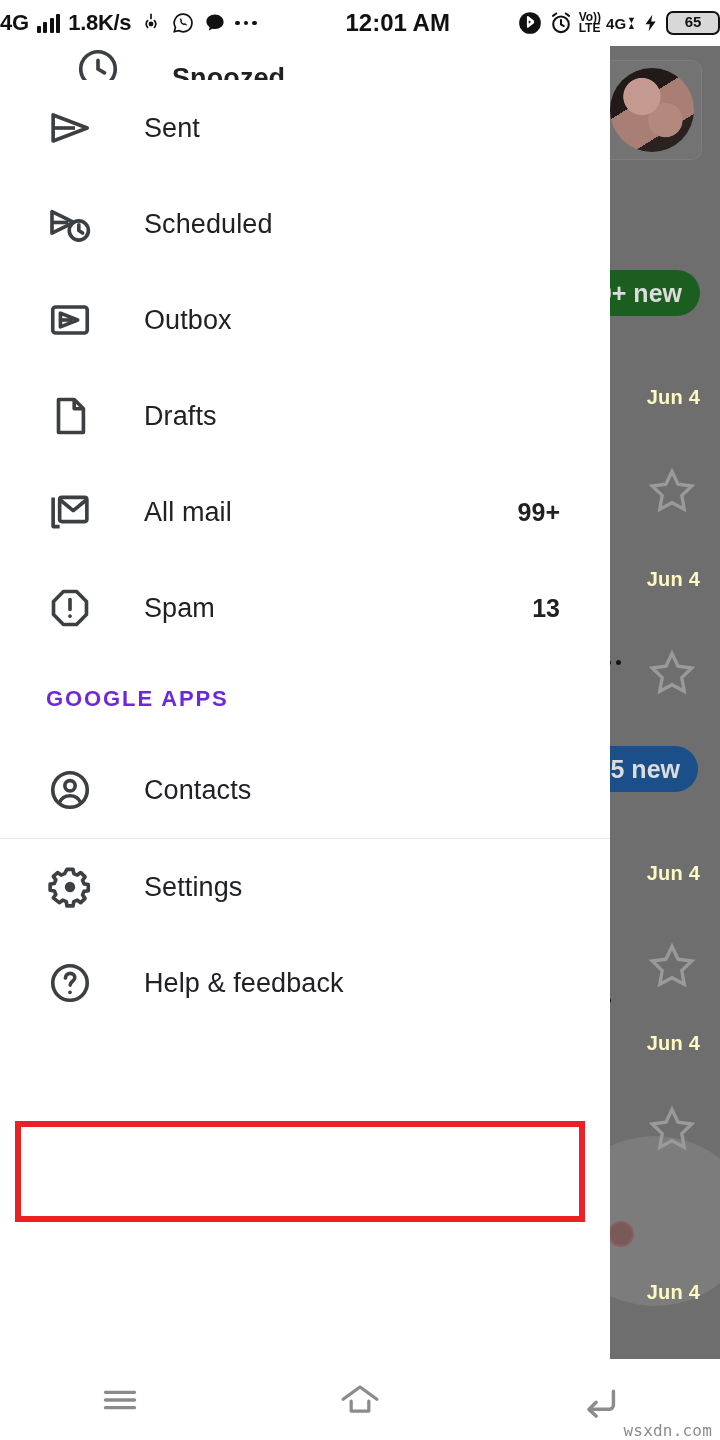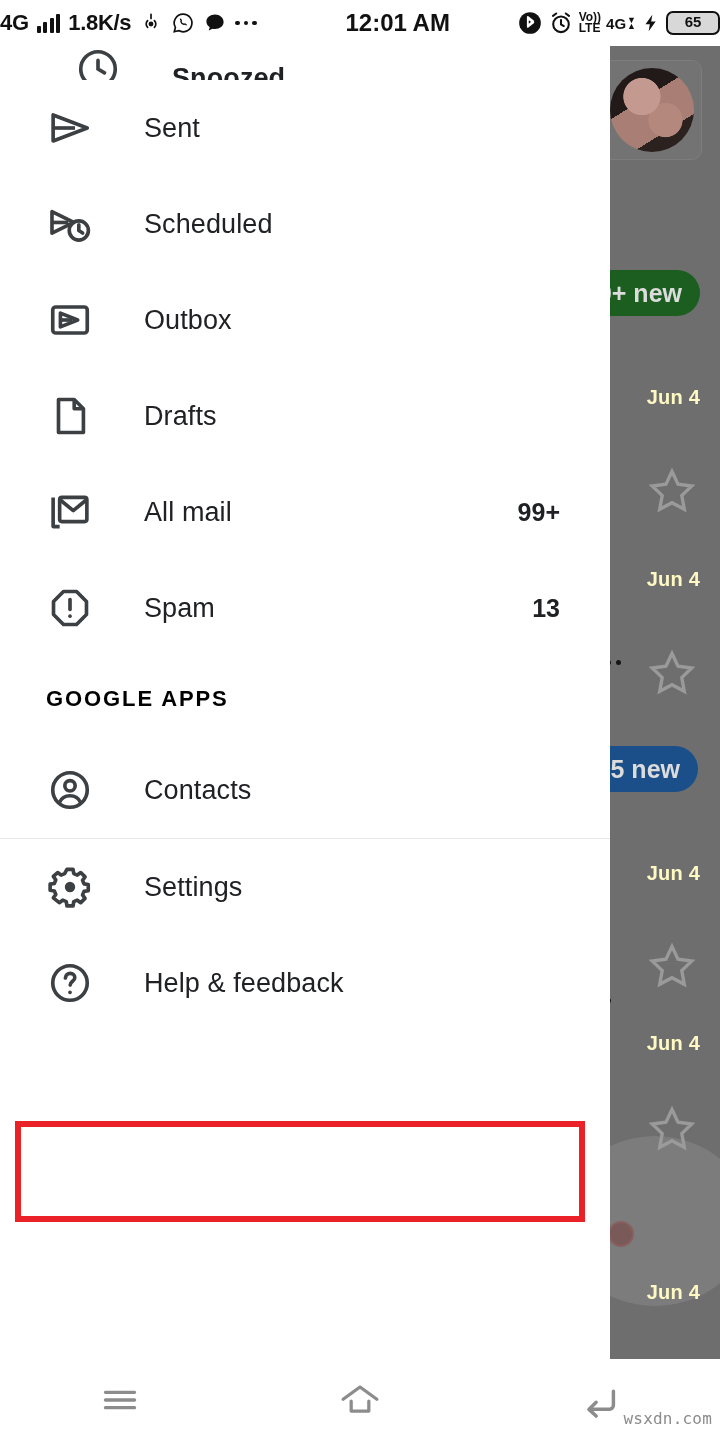--- a/index.html
+++ b/index.html
@@ -112,41 +112,41 @@
   }
   .row .cnt{
     margin-left:auto; font-size:25px; font-weight:bold; color:#202124;
   }
   .row.clipped-top{ height:34px; align-items:flex-end; overflow:hidden;margin-left:28px; }
   .row.clipped-top .ic{ height:34px; align-items:flex-start; overflow:hidden;}
   .row.clipped-top .lbl{ position:relative; top:14px; font-weight:bold; }
 
   .section-hd{
     height:86px; display:flex; align-items:center; padding-left:46px;
-    font-size:22px; font-weight:bold; letter-spacing:1.9px; color:#000000;
+    font-size:22px; font-weight:bold; letter-spacing:1.9px; color:#6d28d9;
   }
   .divider{ height:1px; background:#e4e6e8; width:100%; }
 
   
   .hl-box{
     position:absolute; left:15px; top:1121px;
     width:570px; height:101px;
     border:6px solid #ea2127; z-index:40; pointer-events:none; background:transparent;
   }
 
   
   .navbar{
     position:absolute; left:0; top:1359px; width:720px; height:81px;
     background:#ffffff; z-index:70;
     display:flex; align-items:center;
   }
   .nav-btn{ flex:1 1 0; display:flex; align-items:center; justify-content:center; height:81px; }
   .nav-btn svg{ display:block; }
   .watermark{
-    position:absolute; right:8px; bottom:12px; z-index:80;
+    position:absolute; right:8px; bottom:0; z-index:80;
     font-size:16px; color:#8b8b8b; font-family:"DejaVu Sans Mono", monospace;
     letter-spacing:0.2px;
   }
 </style>
 </head>
 <body>
 
 <div class="backdrop">
   <div class="bd-card"></div>
   <div class="bd-avatar"></div>

